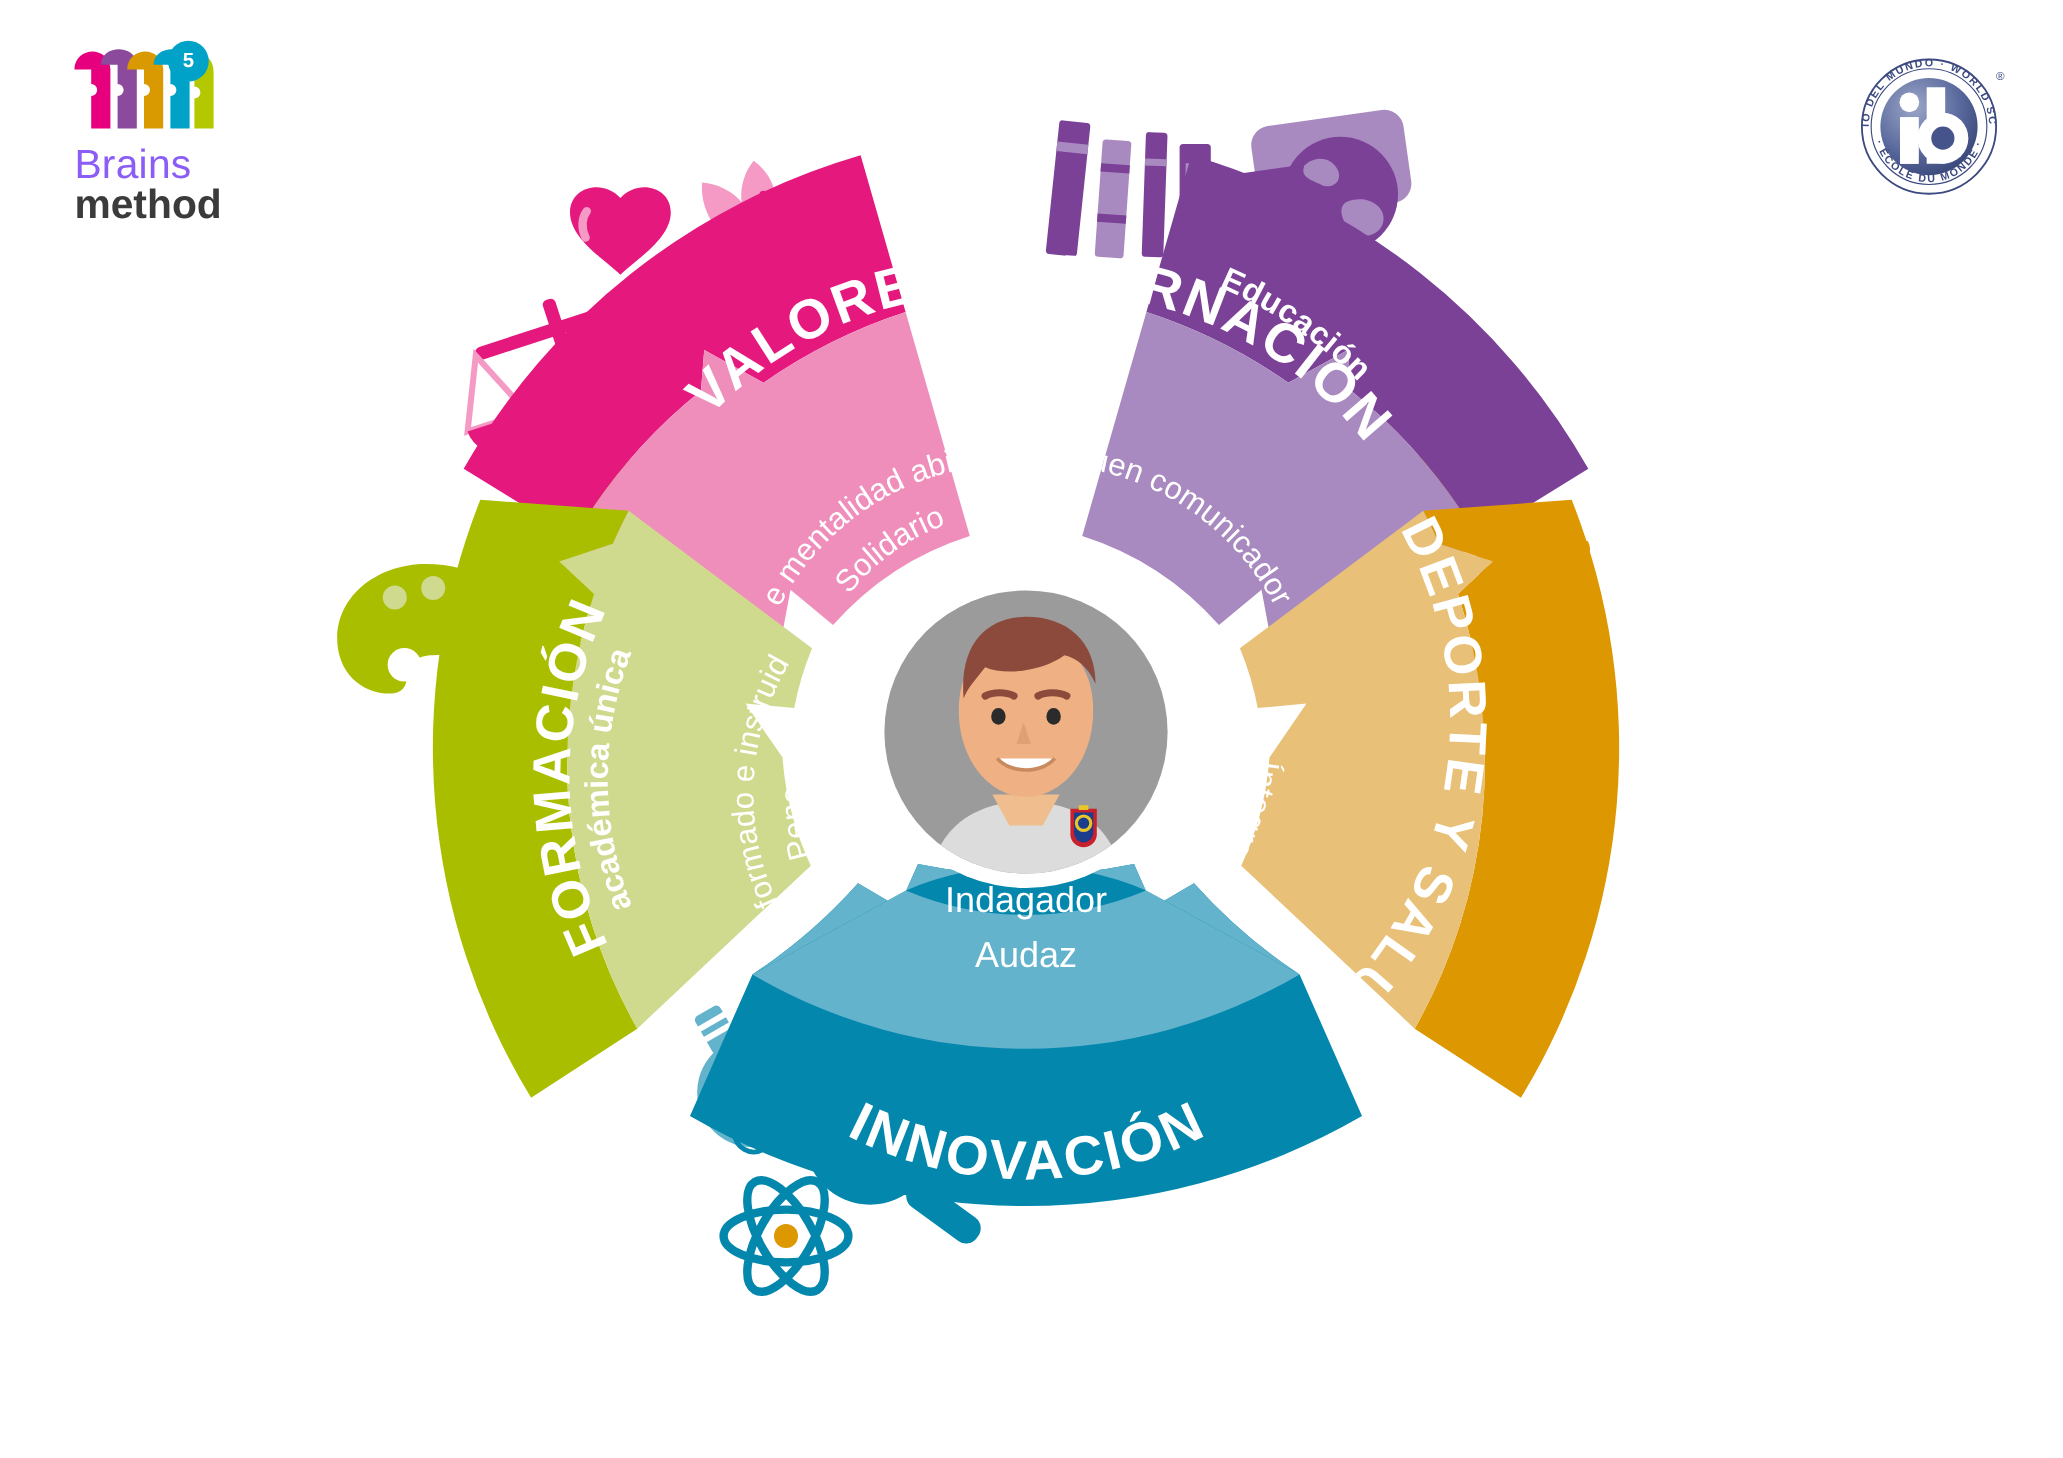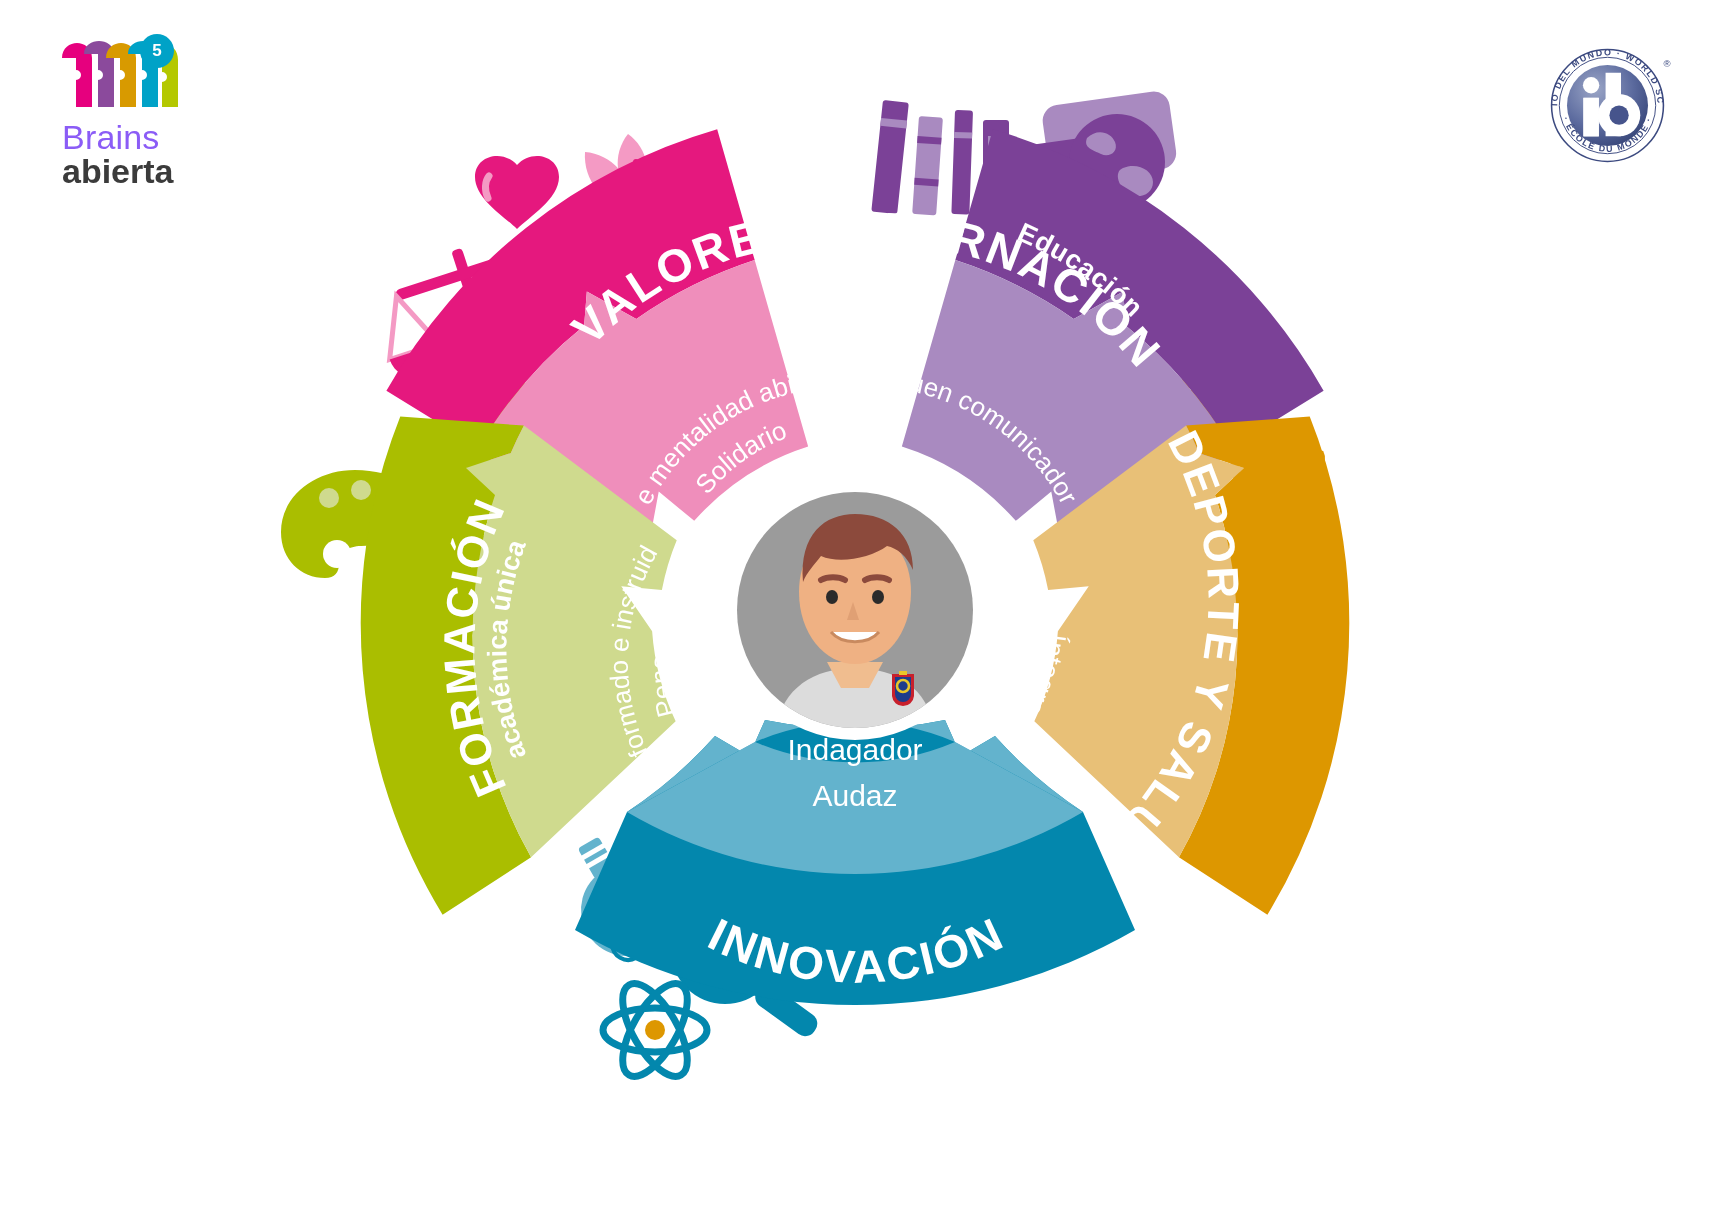--- a/index.html
+++ b/index.html
@@ -39,21 +39,21 @@
         <path d="M2,18 C2,8 10,3 17,3 C24,3 32,8 32,18 L32,67 L16,67 L16,40 a5,5 0 0 0 0,-10 L16,18 Z" fill="#e6007e"></path>
         <path d="M24,14 C24,5 32,1 39,1 C46,1 54,5 54,14 L54,67 L38,67 L38,40 a5,5 0 0 0 0,-10 L38,14 Z" fill="#8b4a9c"></path>
         <path d="M46,18 C46,8 54,3 61,3 C68,3 76,8 76,18 L76,67 L60,67 L60,40 a5,5 0 0 0 0,-10 L60,18 Z" fill="#d89a00"></path>
         <path d="M68,14 C68,5 76,1 83,1 C90,1 98,5 98,14 L98,67 L82,67 L82,40 a5,5 0 0 0 0,-10 L82,14 Z" fill="#00a2c7"></path>
         <path d="M90,20 C90,10 98,5 105,5 C112,5 118,10 118,20 L118,67 L102,67 L102,42 a5,5 0 0 0 0,-10 L102,20 Z" fill="#b4c800"></path>
       </g>
     </svg>
   </div>
   <div class="logo-badge">5</div>
   <div class="logo-word1">Brains</div>
-  <div class="logo-word2">abierta</div>
+  <div class="logo-word2">method</div>
 </div>
 
 <div id="ib-logo">
   <svg viewBox="0 0 140 140" width="135" height="135">
     <defs>
       <radialGradient id="ibgrad" cx="35%" cy="30%" r="85%">
         <stop offset="0%" stop-color="#9aa5c6"></stop>
         <stop offset="55%" stop-color="#5b6a9e"></stop>
         <stop offset="100%" stop-color="#2e3c6e"></stop>
       </radialGradient>

